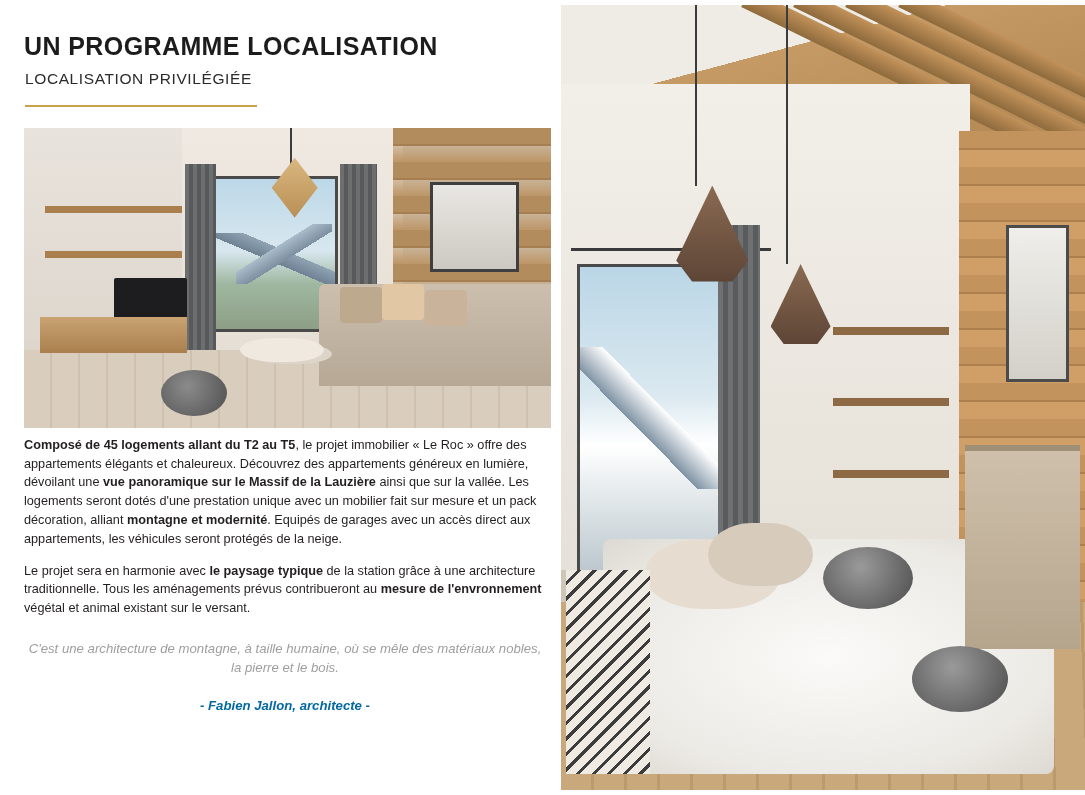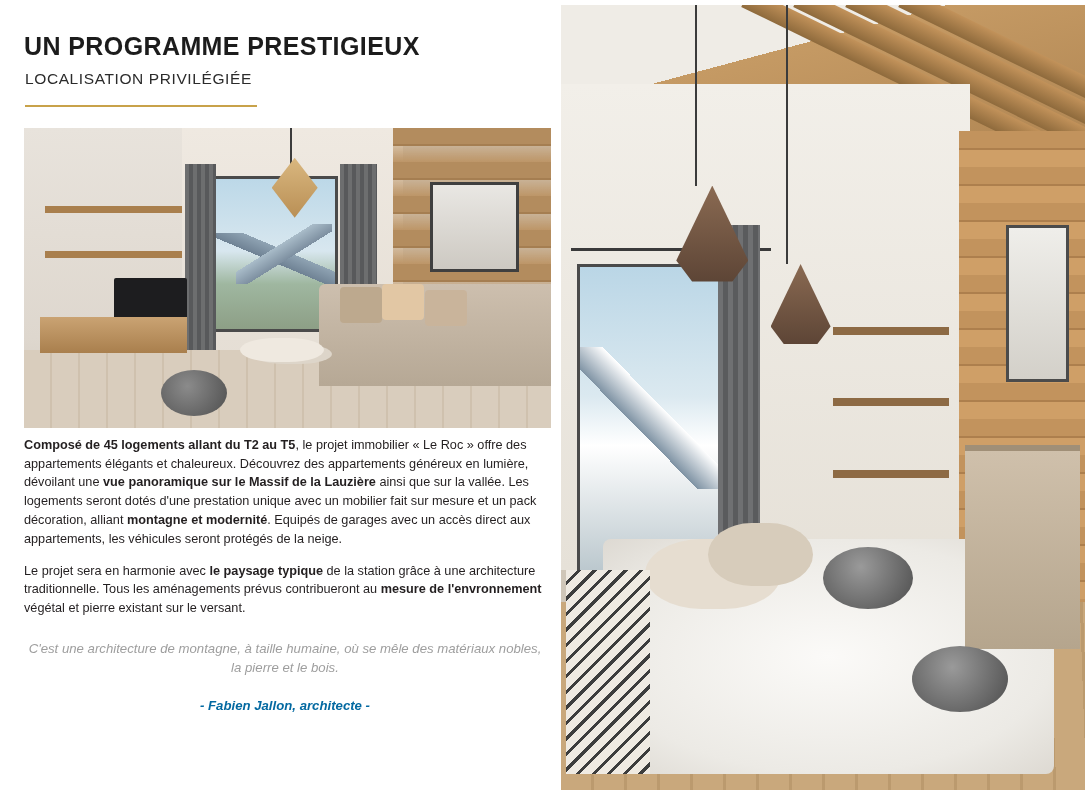--- a/index.html
+++ b/index.html
@@ -189,21 +189,21 @@
   .r-chair { position:absolute; left:1%; bottom:2%; width:16%; height:26%;
     background: repeating-linear-gradient(135deg,#efeae2 0px,#efeae2 8px,#3d3d3d 8px,#3d3d3d 11px); }
 </style>
 </head>
 <body>
 
 <div class="page">
 
   <div class="left">
 
-    <h1 class="title">UN PROGRAMME PRESTIGIEUX</h1>
+    <h1 class="title">UN PROGRAMME LOCALISATION</h1>
     <h2 class="subtitle">LOCALISATION PRIVILÉGIÉE</h2>
     <div class="rule"></div>
 
     <div class="photo">
       <div class="ph-wallL"></div>
       <div class="ph-mid"></div>
       <div class="ph-wood"></div>
       <div class="ph-window">
         <div class="ph-mtn"></div>
         <div class="ph-mtn2"></div>
@@ -221,21 +221,21 @@
       <div class="ph-sofa"></div>
       <div class="ph-cush1"></div>
       <div class="ph-cush2"></div>
       <div class="ph-cush3"></div>
       <div class="ph-table"></div>
       <div class="ph-pouf"></div>
     </div>
 
     <div class="body-text">
       <p><b>Composé de 45 logements allant du T2 au T5</b><span>, le projet immobilier « Le Roc » offre des appartements élégants et chaleureux. Découvrez des appartements généreux en lumière, dévoilant une </span><b>vue panoramique sur le Massif de la Lauzière</b><span> ainsi que sur la vallée. Les logements seront dotés d'une prestation unique avec un mobilier fait sur mesure et un pack décoration, alliant </span><b>montagne et modernité</b><span>. Equipés de garages avec un accès direct aux appartements, les véhicules seront protégés de la neige.</span></p>
-      <p><span>Le projet sera en harmonie avec </span><b>le paysage typique</b><span> de la station grâce à une architecture traditionnelle. Tous les aménagements prévus contribueront au </span><b>mesure de l'envronnement</b><span> végétal et pierre existant sur le versant.</span></p>
+      <p><span>Le projet sera en harmonie avec </span><b>le paysage typique</b><span> de la station grâce à une architecture traditionnelle. Tous les aménagements prévus contribueront au </span><b>mesure de l'envronnement</b><span> végétal et animal existant sur le versant.</span></p>
     </div>
 
     <div class="quote-block">
       <p>C'est une architecture de montagne, à taille humaine, où se mêle des matériaux nobles, la pierre et le bois.</p>
       <div class="quote-author">- Fabien Jallon, architecte -</div>
     </div>
   </div>
 
   <div class="right">
     <div class="r-ceiling"></div>

